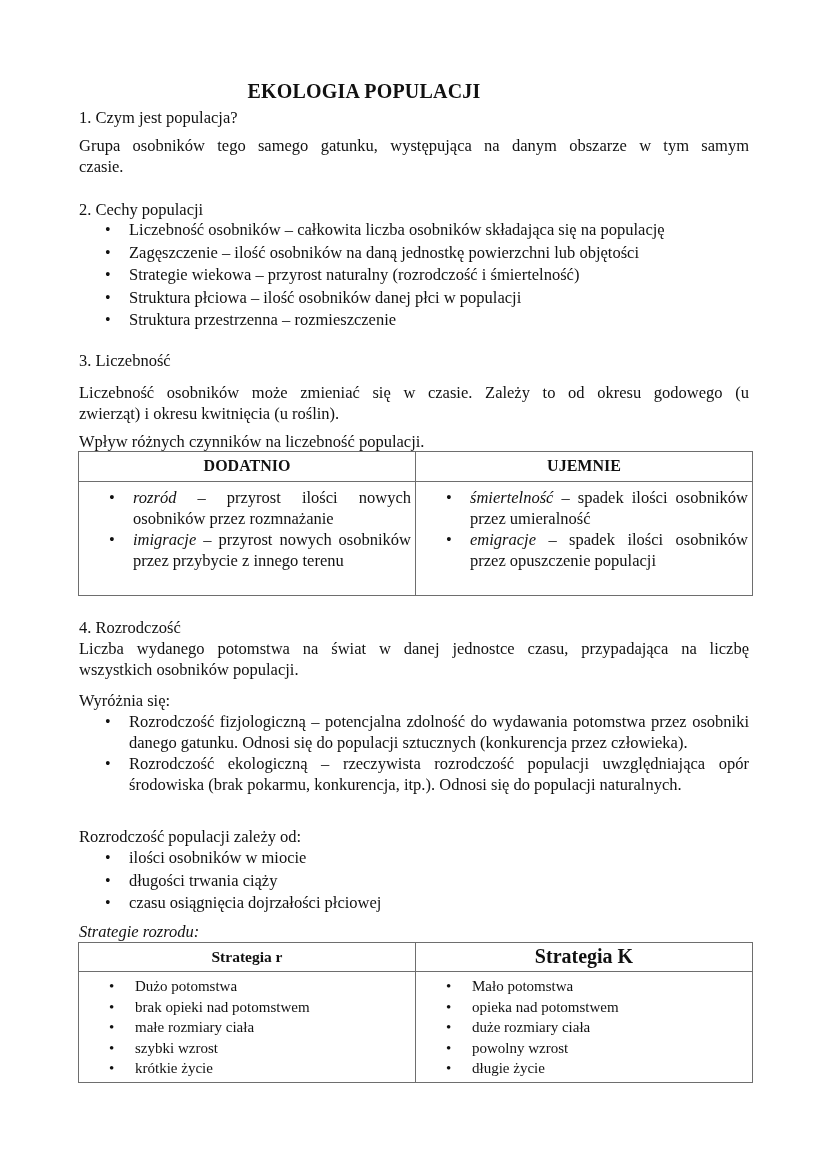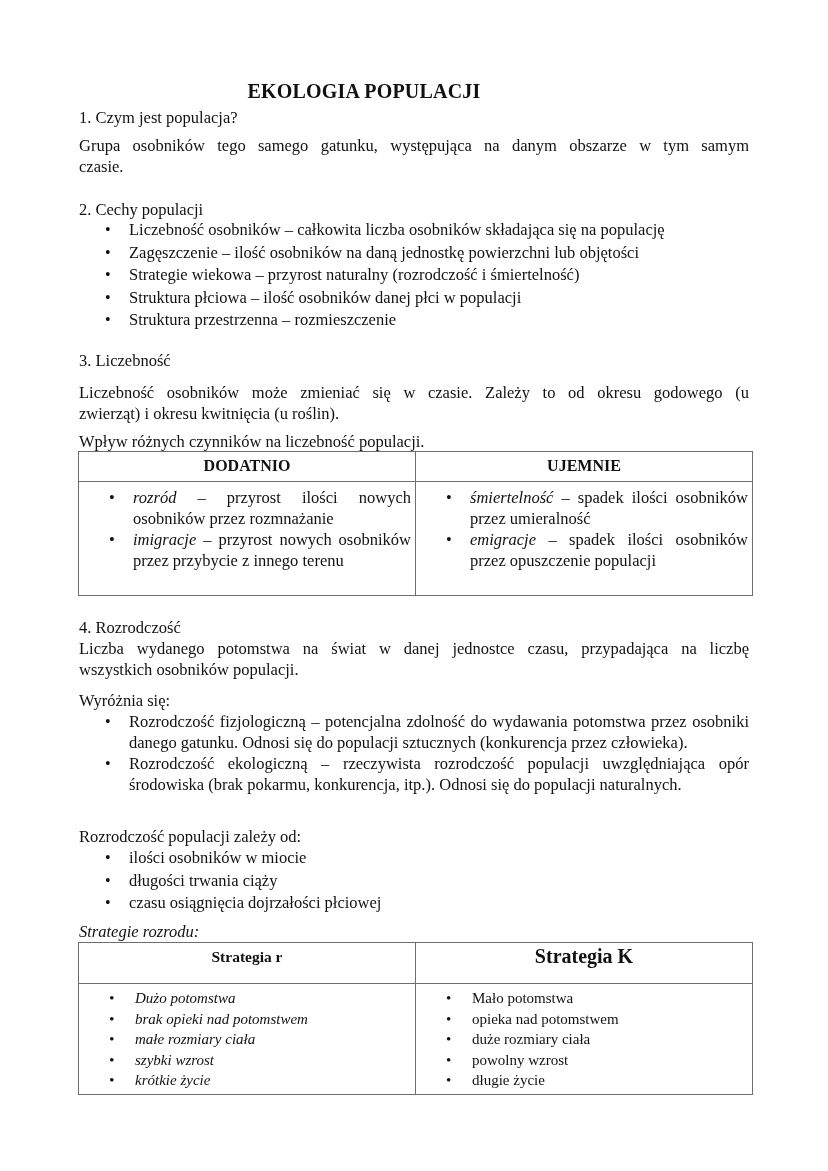--- a/index.html
+++ b/index.html
@@ -82,27 +82,27 @@
 <ul class="bul" style="left:79px; top:847px; width:670px;">
   <li>ilości osobników w miocie</li>
   <li>długości trwania ciąży</li>
   <li>czasu osiągnięcia dojrzałości płciowej</li>
 </ul>
 
 <div class="abs line" style="top:921px; font-style:italic;">Strategie rozrodu:</div>
 
 <table class="t t2" style="left:78px; top:942px; width:672px;">
   <tbody>
-      <tr style="height:41px;">
+      <tr style="height:29px;">
     <th style="width:336px; line-height:27px; font-size:15.5px;">Strategia r</th>
     <th style="width:336px; line-height:27px; font-size:20px;">Strategia K</th>
   </tr>
   <tr style="height:111px;">
     <td>
-      <ul class="cell-list" style="margin-top:4px;font-style:italic;">
+      <ul class="cell-list" style="margin-top:4px;">
         <li>Dużo potomstwa</li>
         <li>brak opieki nad potomstwem</li>
         <li>małe rozmiary ciała</li>
         <li>szybki wzrost</li>
         <li>krótkie życie</li>
       </ul>
     </td>
     <td>
       <ul class="cell-list" style="margin-top:4px;font-family:Liberation Serif, serif;">
         <li>Mało potomstwa</li>

